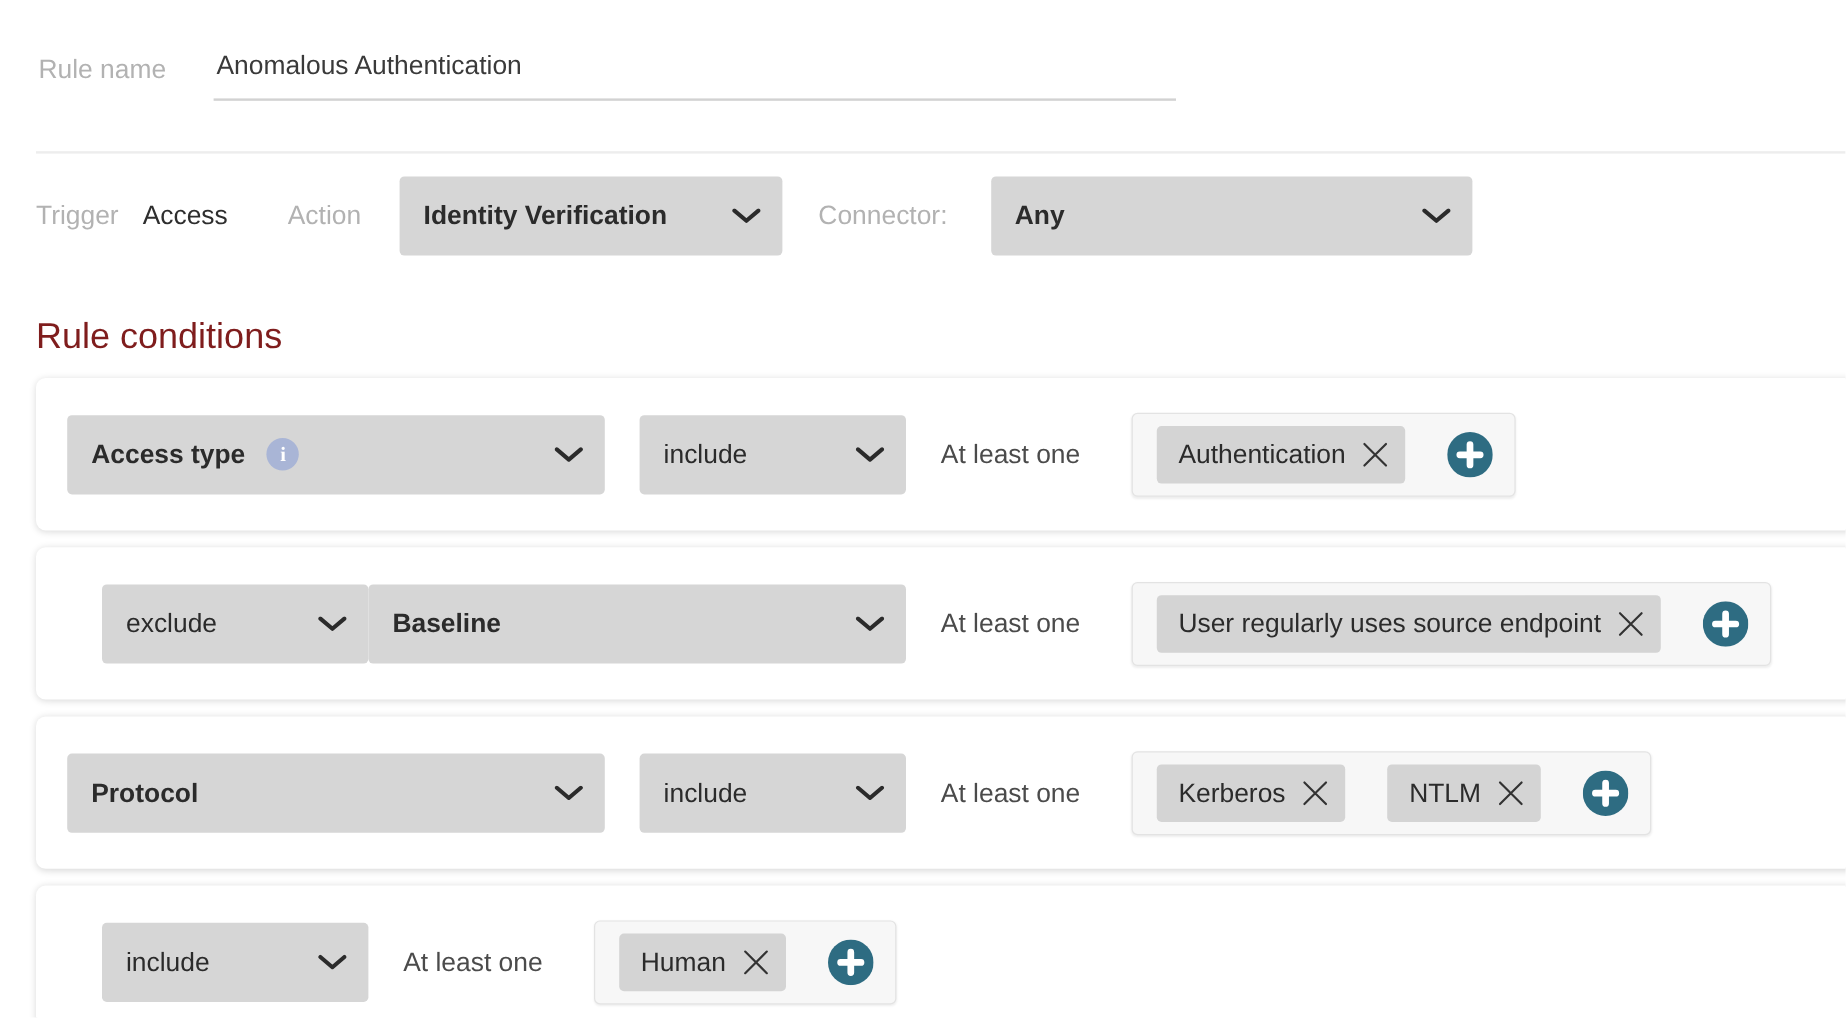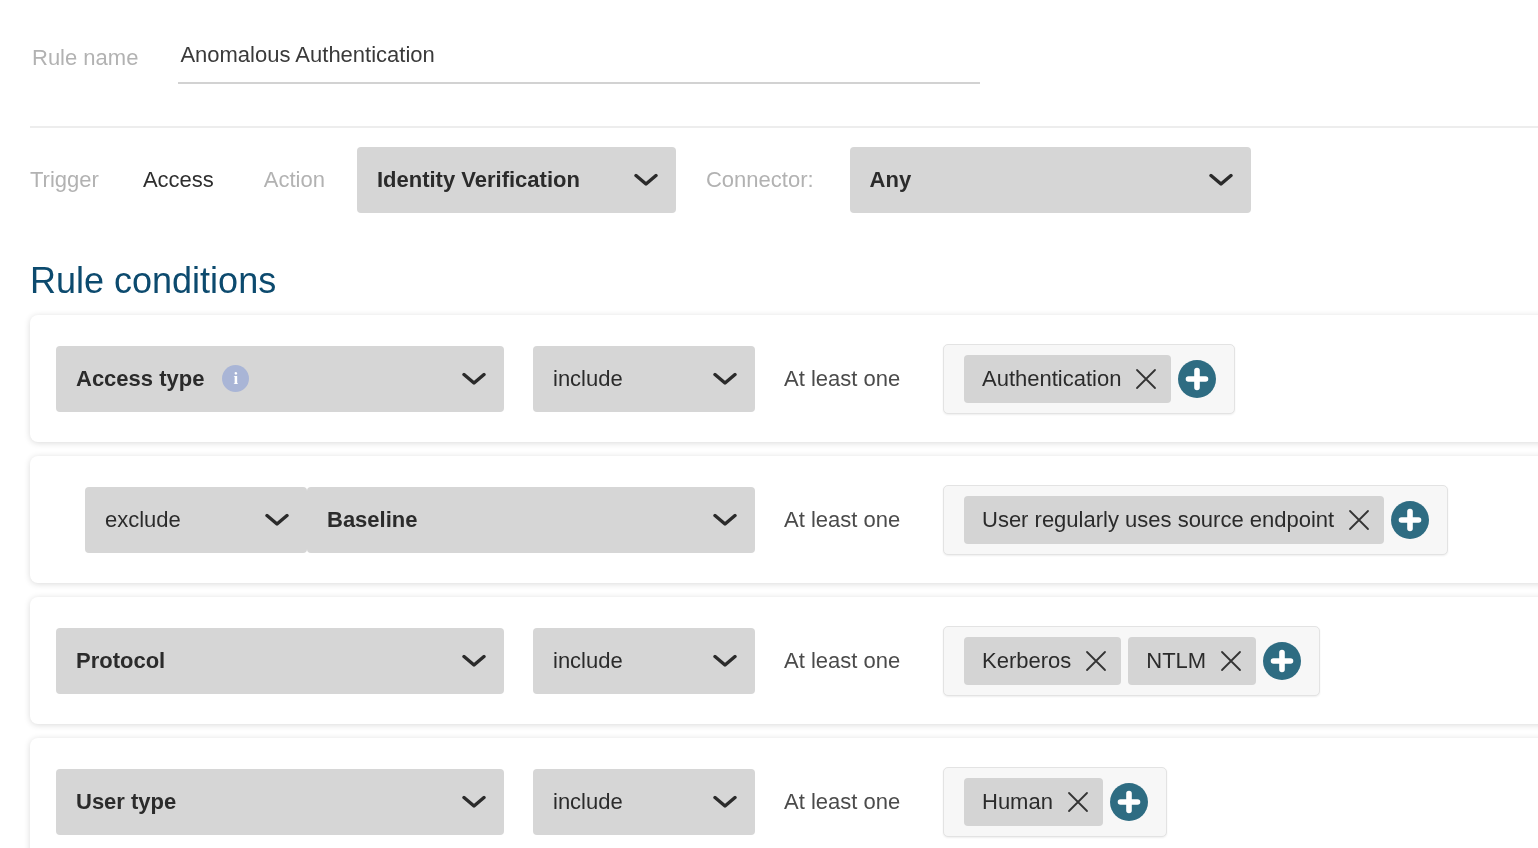--- a/index.html
+++ b/index.html
@@ -49,21 +49,21 @@
   
   .trigger-row {
     display: flex;
     align-items: center;
     margin-top: 19px;
     padding-left: 30px;
     height: 66px;
   }
   .lbl-gray { font-size: 22px; color: #b2b2b2; }
   .lbl-dark { font-size: 22px; color: #2e2e2e; font-weight: 500; }
-  .trigger-row .t-access   { margin-left: 44px; text-align: right; }
+  .trigger-row .t-access   { margin-left: 20px; text-align: right; }
   .trigger-row .t-action   { margin-left: 50px; }
   .trigger-row .dd-trigger { margin-left: 32px; width: 319px; }
   .trigger-row .t-conn     { margin-left: 30px; }
   .trigger-row .dd-conn    { margin-left: 36px; width: 401px; }
 
   
   .dd {
     position: relative;
     height: 66px;
     background: #d6d6d6;
@@ -88,23 +88,23 @@
     top: 50%;
     transform: translateY(-50%);
     width: 24px;
     height: 13px;
     display: block;
   }
 
   
   .conditions-heading {
     margin: 50px 0 0 30px;
-    font-size: 36px;
+    font-size: 30px;
     line-height: 36px;
-    color: #0c4a6e;
+    color: #7f1d1d;
     font-weight: 400;
   }
 
   
   .cards { margin-top: 16px; }
   .card {
     width: 1560px;            
     height: 127px;
     margin: 0 0 14px 30px;
     background: #ffffff;
@@ -140,21 +140,21 @@
     font-size: 17px;
     line-height: 27px;
     text-align: center;
     flex: none;
     cursor: pointer;
   }
 
   .tagbox {
     display: flex;
     align-items: center;
-    gap: 7px;
+    gap: 35px;
     height: 70px;
     background: #f7f7f7;
     border: 1px solid #e3e3e3;
     border-radius: 5px;
     padding: 0 18px 0 20px;
     box-sizing: border-box;
     box-shadow: 0 1px 2px rgba(0,0,0,0.07);
     flex: none;
   }
   .tag {
@@ -339,27 +339,20 @@
             <circle cx="19" cy="19" r="19" fill="#2e6c82"></circle>
             <path d="M19 10.5 V27.5 M10.5 19 H27.5" stroke="#ffffff" stroke-width="5.6" stroke-linecap="round"></path>
           </svg>
         </button>
       </div>
     </div>
   </div>
 
   <div class="card">
     <div class="card-inner">
-      <div class="dd dd-field">
-        <span class="dd-label">User type</span>
-
-        <svg class="chev" viewBox="0 0 24 13">
-          <polyline points="2,2 12,10.5 22,2" fill="none" stroke="#2b2b2b" stroke-width="3.4" stroke-linecap="round" stroke-linejoin="round"></polyline>
-        </svg>
-      </div>
 
       <div class="dd dd-op">
         <span class="dd-label">include</span>
         <svg class="chev" viewBox="0 0 24 13">
           <polyline points="2,2 12,10.5 22,2" fill="none" stroke="#2b2b2b" stroke-width="3.4" stroke-linecap="round" stroke-linejoin="round"></polyline>
         </svg>
       </div>
 
       <span class="quant">At least one</span>
 

